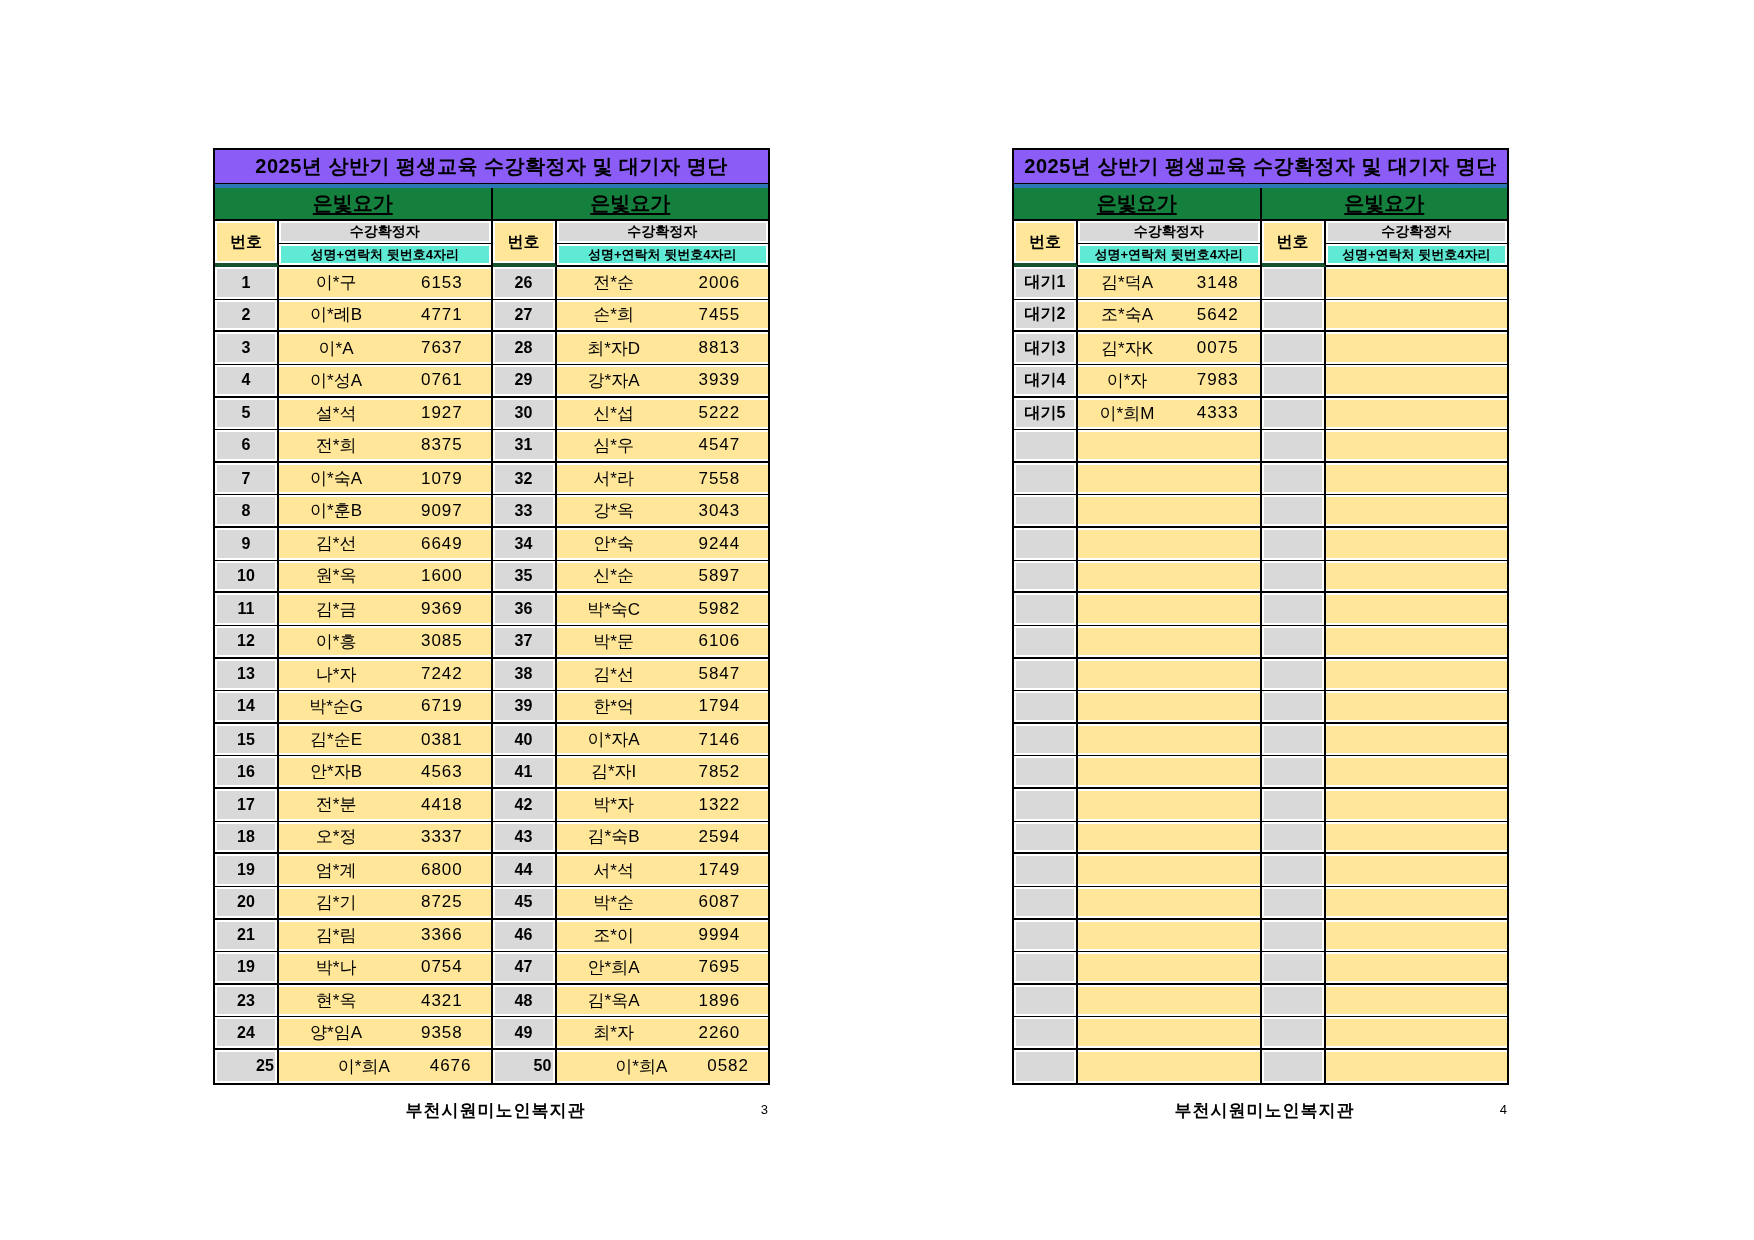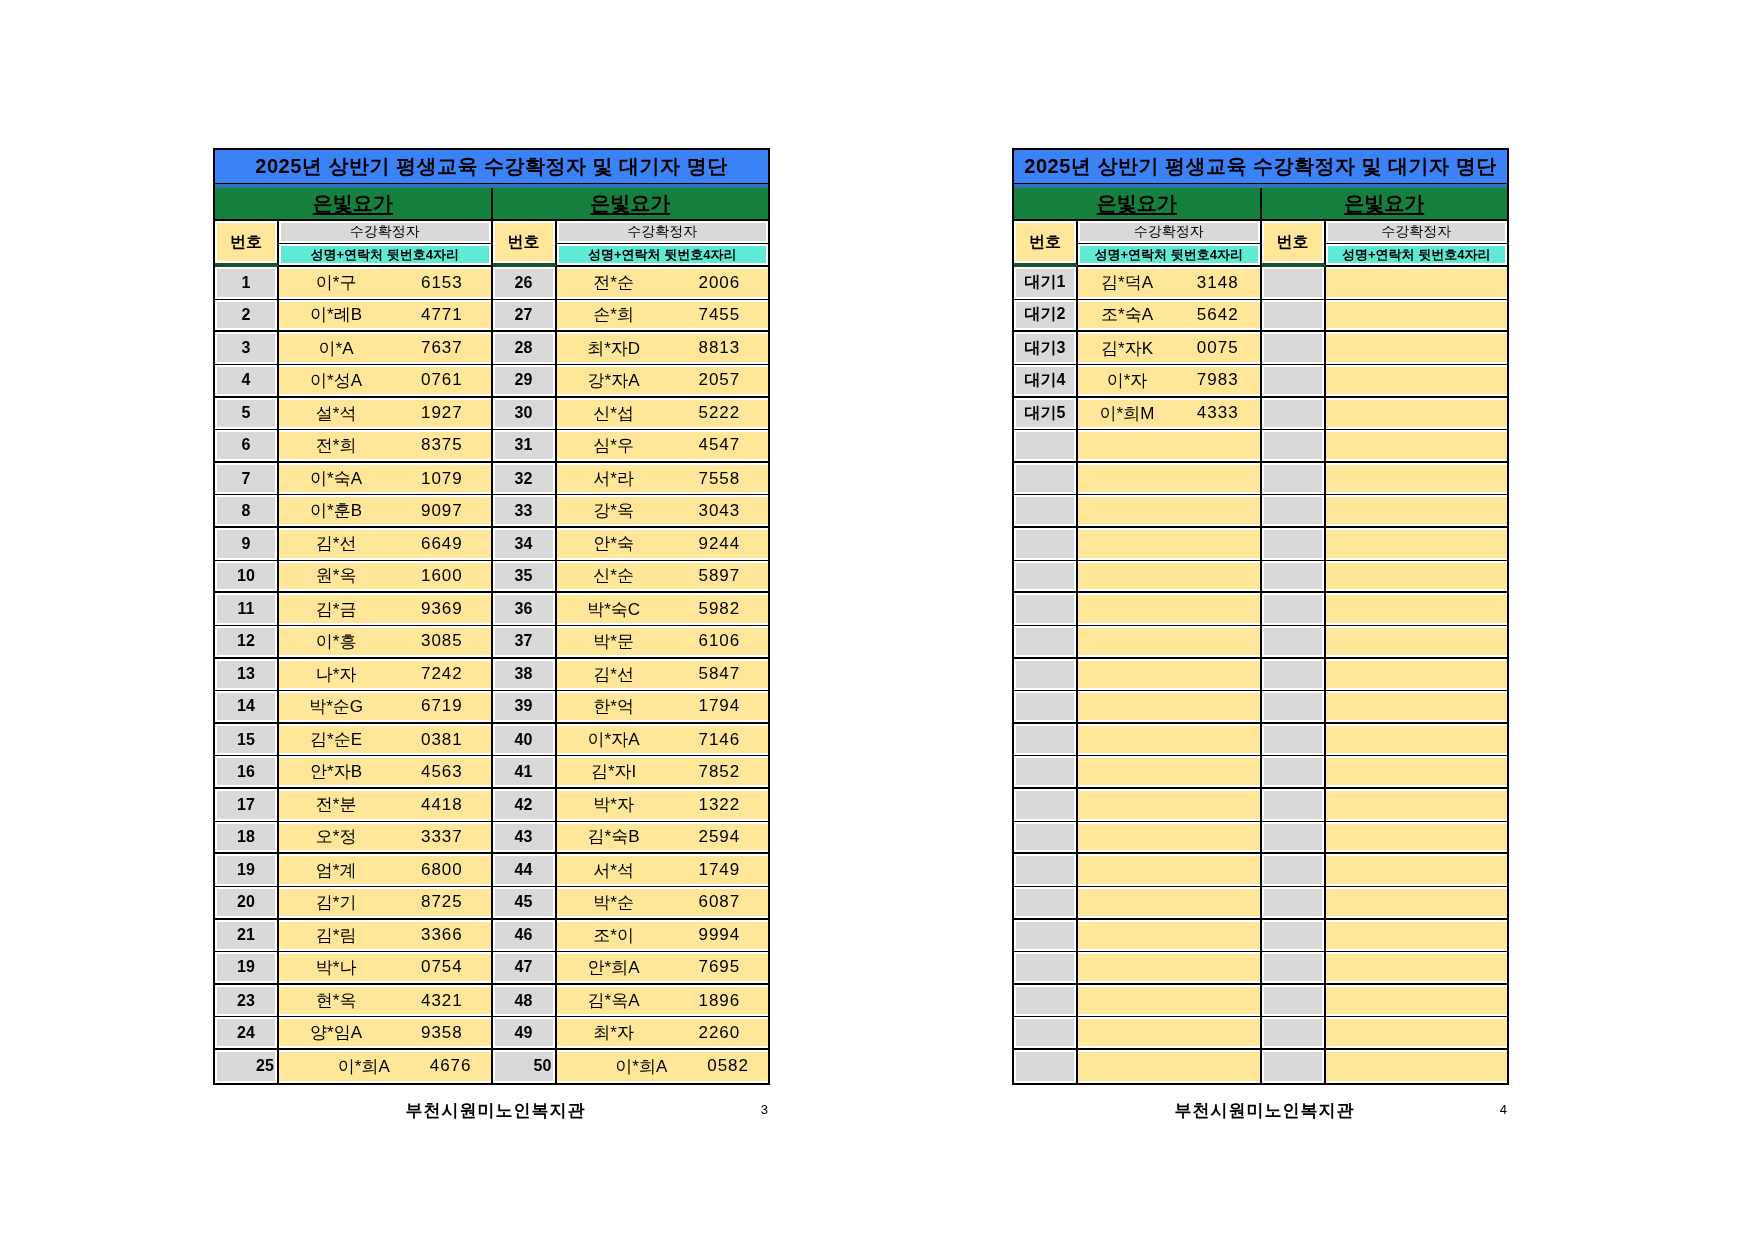--- a/index.html
+++ b/index.html
@@ -8,21 +8,21 @@
     background:#ffffff; color:#000;
     font-family:"Liberation Sans", sans-serif;
   }
   .page { position:absolute; top:148px; }
   .page-3 { left:213px; width:557px; }
   .page-4 { left:1012px; width:497px; }
 
   .table-frame { border:2px solid #000; background:#fff; }
 
   .title-row {
-    height:33px; background:#3b82f6; border-bottom:1px solid #000;
+    height:33px; background:#8b5cf6; border-bottom:1px solid #000;
     display:flex; align-items:center; justify-content:center;
     font-size:20px; font-weight:bold; letter-spacing:0.5px; white-space:nowrap;
   }
   .blue-bar { height:4px; background:#2E75B6; }
 
   .body-grid { display:flex; }
 
   .half {
     flex:1; display:grid;
     grid-template-columns:64px 1fr;
@@ -41,21 +41,21 @@
     grid-column:1; grid-row:2 / 4; background:#FFE699;
     box-shadow:inset 0 0 0 2px #fff;
     border-right:2px solid #000; border-bottom:4px solid #14532d;
     display:flex; align-items:center; justify-content:center;
     font-size:16px; font-weight:bold;
   }
   .conf-hdr {
     grid-column:2; grid-row:2; background:#D9D9D9;
     box-shadow:inset 0 0 0 2px #fff; border-bottom:1px solid #000;
     display:flex; align-items:center; justify-content:center;
-    font-size:14px; font-weight:normal;
+    font-size:14px; font-weight:bold;
   }
   .sub-hdr {
     grid-column:2; grid-row:3; background:#5eead4;
     box-shadow:inset 0 0 0 2px #fff; border-bottom:2px solid #000;
     display:flex; align-items:center; justify-content:center;
     font-size:13px; font-weight:bold; white-space:nowrap;
   }
 
   .no-cell {
     grid-column:1; background:#D9D9D9;
@@ -238,21 +238,21 @@
             <span class="digits">7455</span>
           </div>
           <div class="no-cell">28</div>
           <div class="data-cell">
             <span class="name">최*자D</span>
             <span class="digits">8813</span>
           </div>
           <div class="no-cell thick">29</div>
           <div class="data-cell thick">
             <span class="name">강*자A</span>
-            <span class="digits">2057</span>
+            <span class="digits">3939</span>
           </div>
           <div class="no-cell">30</div>
           <div class="data-cell">
             <span class="name">신*섭</span>
             <span class="digits">5222</span>
           </div>
           <div class="no-cell thick">31</div>
           <div class="data-cell thick">
             <span class="name">심*우</span>
             <span class="digits">4547</span>

